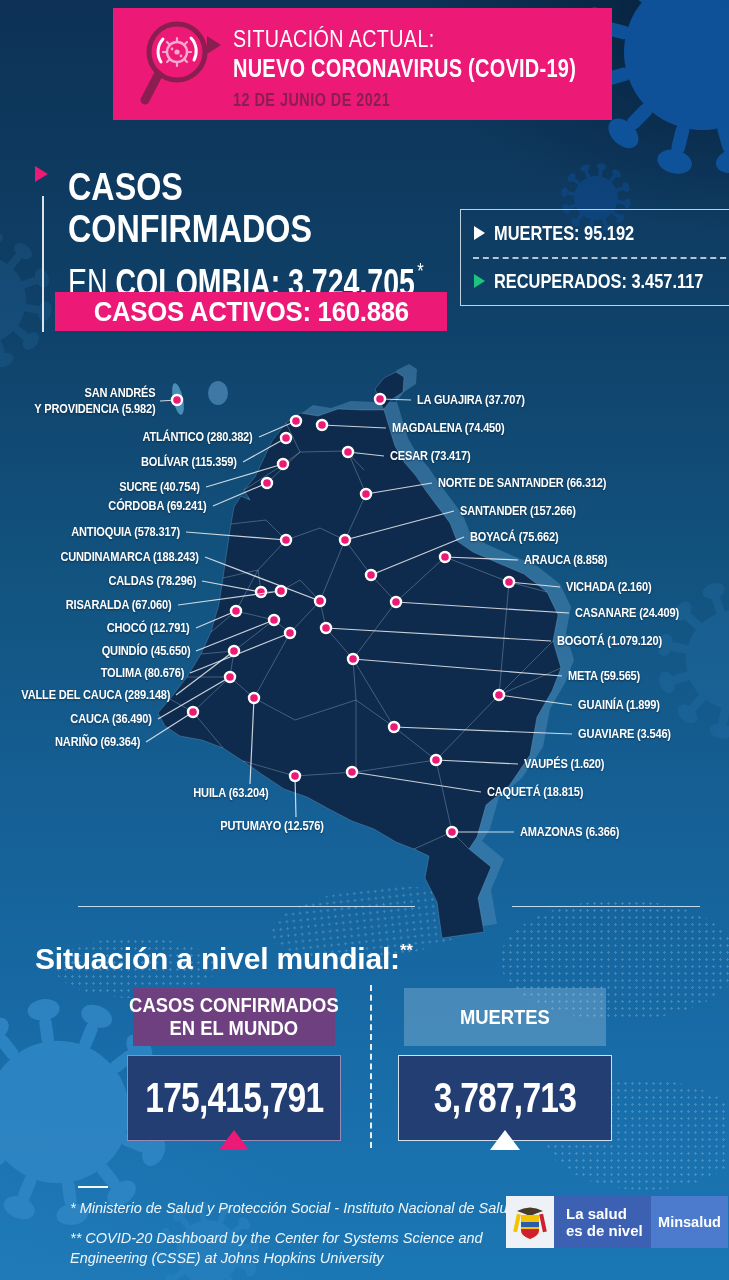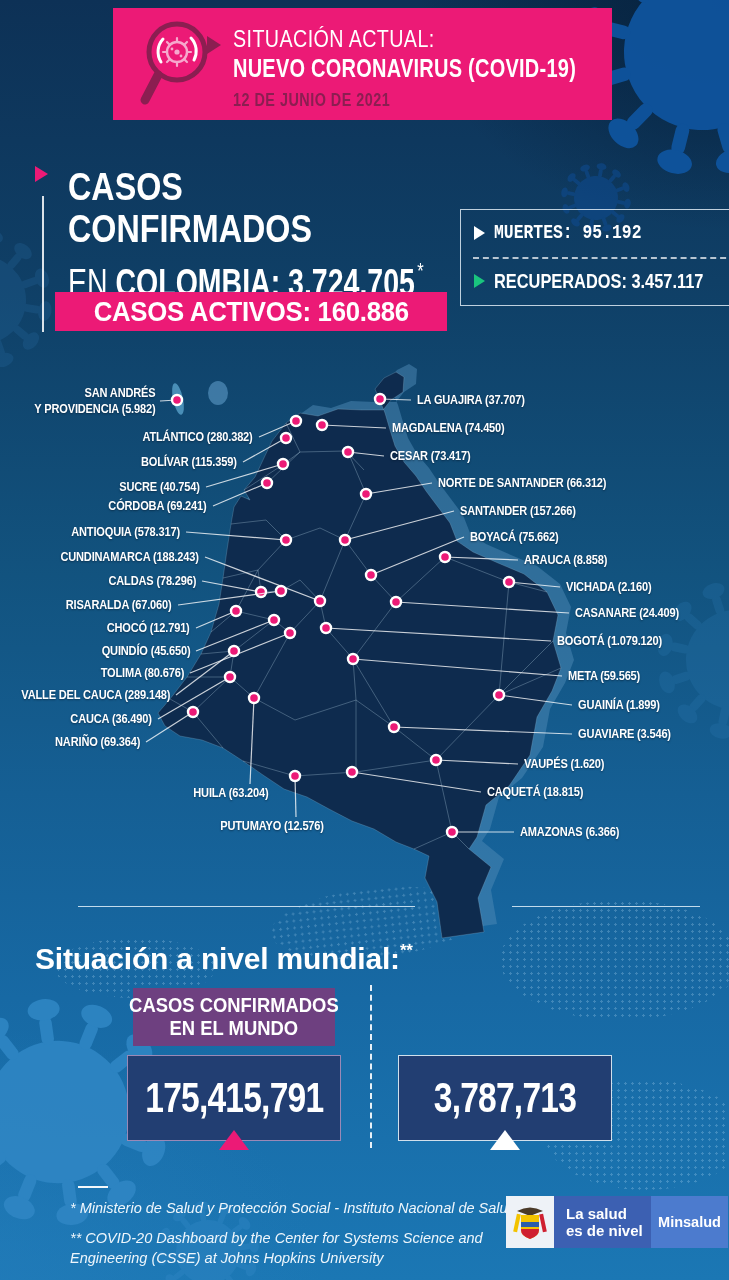--- a/index.html
+++ b/index.html
@@ -33,21 +33,21 @@
   .main-title .tl3{transform:scaleX(.75);}
   .main-title .light{font-weight:400;}
   .main-title sup{font-size:22px;vertical-align:18px;font-weight:400;margin-left:3px;}
   .active-box{position:absolute;left:55px;top:292px;width:392px;height:39px;background:#ec1a76;
     display:flex;align-items:center;justify-content:center;}
   .active-box span{font-size:28px;font-weight:700;white-space:nowrap;transform:scaleX(.92);letter-spacing:-.3px;}
   
   .stats-box{position:absolute;left:460px;top:209px;width:276px;height:97px;
     border:1.5px solid rgba(235,245,252,.8);border-right:none;box-sizing:border-box;}
   .stat-row{position:absolute;left:13px;display:flex;align-items:center;gap:9px;}
-  .stat-row.r1{top:11px;font-family:Liberation Mono, monospace;}
+  .stat-row.r1{top:11px;}
   .stat-row.r2{top:59px;}
   .stat-text{font-size:21px;font-weight:700;letter-spacing:0;white-space:nowrap;
     transform:scaleX(.78);transform-origin:0 50%;}
   .tri-right{width:0;height:0;border-top:7px solid transparent;border-bottom:7px solid transparent;}
   .tri-white{border-left:11px solid #fff;}
   .tri-green{border-left:11px solid #1ac57e;}
   .stat-dash{position:absolute;left:12px;right:0;top:47px;border-top:2px dashed rgba(255,255,255,.7);}
   
   #map-svg{position:absolute;left:0;top:0;pointer-events:none;}
   #connector-layer line{stroke:rgba(255,255,255,.78);stroke-width:1.2;}
@@ -415,20 +415,24 @@
     <div>CASOS CONFIRMADOS</div>
     <div>EN EL MUNDO</div>
   </div>
   <div class="wc-value v1">
     <span>175,415,791</span>
   </div>
   <span class="tri-up pink"></span>
 
   <div class="vdash"></div>
 
+  <div class="wc-head lightblue">
+    <div>MUERTES</div>
+    <div></div>
+  </div>
   <div class="wc-value v2">
     <span>3,787,713</span>
   </div>
   <span class="tri-up white"></span>
 
   <div class="tick"></div>
   <p class="note n1" style="margin:0;">* Ministerio de Salud y Protección Social - Instituto Nacional de Salud</p>
   <p class="note n2" style="margin:0;">** COVID-20 Dashboard by the Center for Systems Science and Engineering (CSSE) at Johns Hopkins University</p>
 
   <div class="gov-bar">

